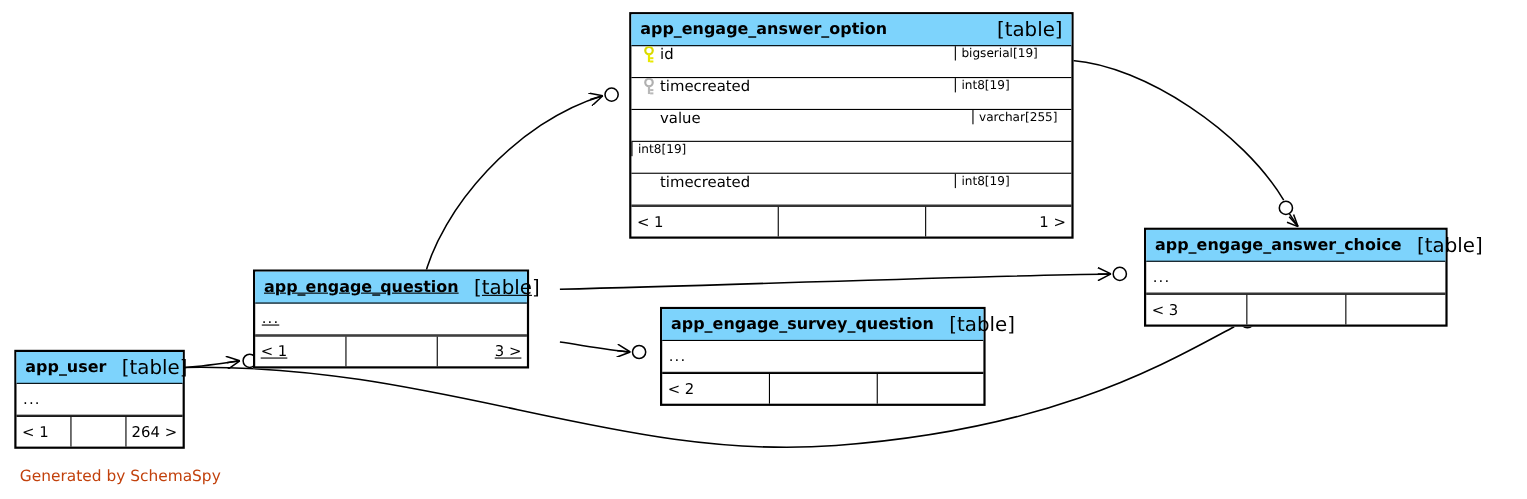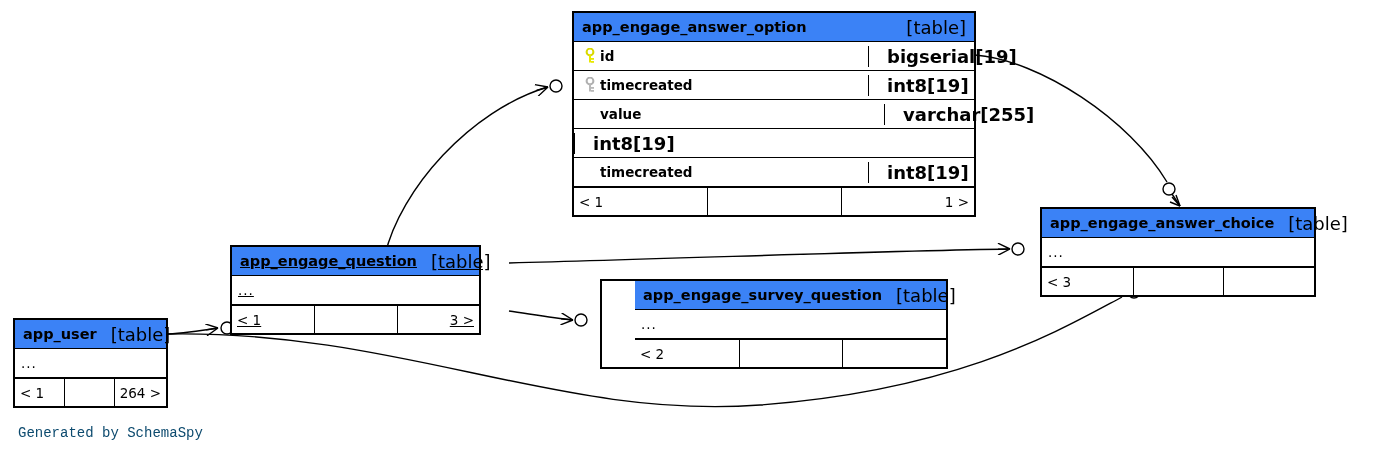--- a/index.html
+++ b/index.html
@@ -24,21 +24,21 @@
     pointer-events: none;
   }
   .table-box {
     position: absolute;
     border: 2px solid #000000;
     background: #ffffff;
     box-sizing: border-box;
     z-index: 5;
   }
   .tbl-header {
-    background: #3b82f6;
+    background: #7dd3fc;
     border-bottom: 1px solid #000000;
     display: flex;
     align-items: center;
     justify-content: space-between;
     padding: 0 8px;
     height: 29px;
     box-sizing: border-box;
   }
   .tbl-name {
     font-weight: bold;
@@ -47,46 +47,45 @@
     white-space: nowrap;
   }
   .tbl-kind {
     font-size: 18px;
     color: #000000;
     white-space: nowrap;
     padding-left: 14px;
   }
   .col-row {
     display: flex;
-    align-items: center;
+    align-items: flex-start;
     height: 29px;
     border-bottom: 1px solid #000000;
     box-sizing: border-box;
-    font-weight: bold;
   }
   .col-row:last-child { border-bottom: none; }
   .col-name {
     flex: 1 1 auto;
     display: flex;
     align-items: center;
     font-size: 13.5px;
     color: #000000;
     padding-left: 6px;
     box-sizing: border-box;
     overflow: hidden;
     white-space: nowrap;
   }
   .col-type {
     flex: 0 0 auto;
     display: flex;
     align-items: center;
-    font-size: 18px;
+    font-size: 11px;
     color: #000000;
     border-left: 1px solid #000000;
-    padding-left: 18px;
+    padding-left: 5px;
     box-sizing: border-box;
     white-space: nowrap;
   }
   .keyslot {
     width: 20px;
     flex: 0 0 20px;
     display: flex;
     align-items: center;
     justify-content: center;
   }
@@ -117,24 +116,23 @@
     box-sizing: border-box;
     padding: 0 5px;
     white-space: nowrap;
   }
   .foot-cell:first-child { border-left: none; }
   .foot-left { justify-content: flex-start; }
   .foot-right { justify-content: flex-end; }
   .caption {
     position: absolute;
     font-size: 14px;
-    color: #0c4a6e;
+    color: #c2410c;
     white-space: nowrap;
     z-index: 6;
-    font-family: Liberation Mono, monospace;
   }
 </style>
 </head>
 <body>
 
 <div id="canvas">
 
   <svg class="edges" viewBox="0 0 1388 454" xmlns="http://www.w3.org/2000/svg">
     <defs>
       <marker id="crow" markerWidth="14" markerHeight="12" refX="13" refY="6" orient="auto" markerUnits="userSpaceOnUse">
@@ -247,21 +245,21 @@
       <span class="tbl-kind">[table]</span>
     </div>
     <div class="ellipsis-row">...</div>
     <div class="tbl-footer">
       <div class="foot-cell foot-left">&lt; 1</div>
       <div class="foot-cell"></div>
       <div class="foot-cell foot-right">3 &gt;</div>
     </div>
   </div>
 
-  <div class="table-box" style="left:600px; top:279px; width:348px;padding-left:33px;">
+  <div class="table-box" style="left:600px; top:279px; width:296px;">
     <div class="tbl-header">
       <span class="tbl-name">app_engage_survey_question</span>
       <span class="tbl-kind">[table]</span>
     </div>
     <div class="ellipsis-row">...</div>
     <div class="tbl-footer">
       <div class="foot-cell foot-left">&lt; 2</div>
       <div class="foot-cell"></div>
       <div class="foot-cell foot-right"></div>
     </div>

